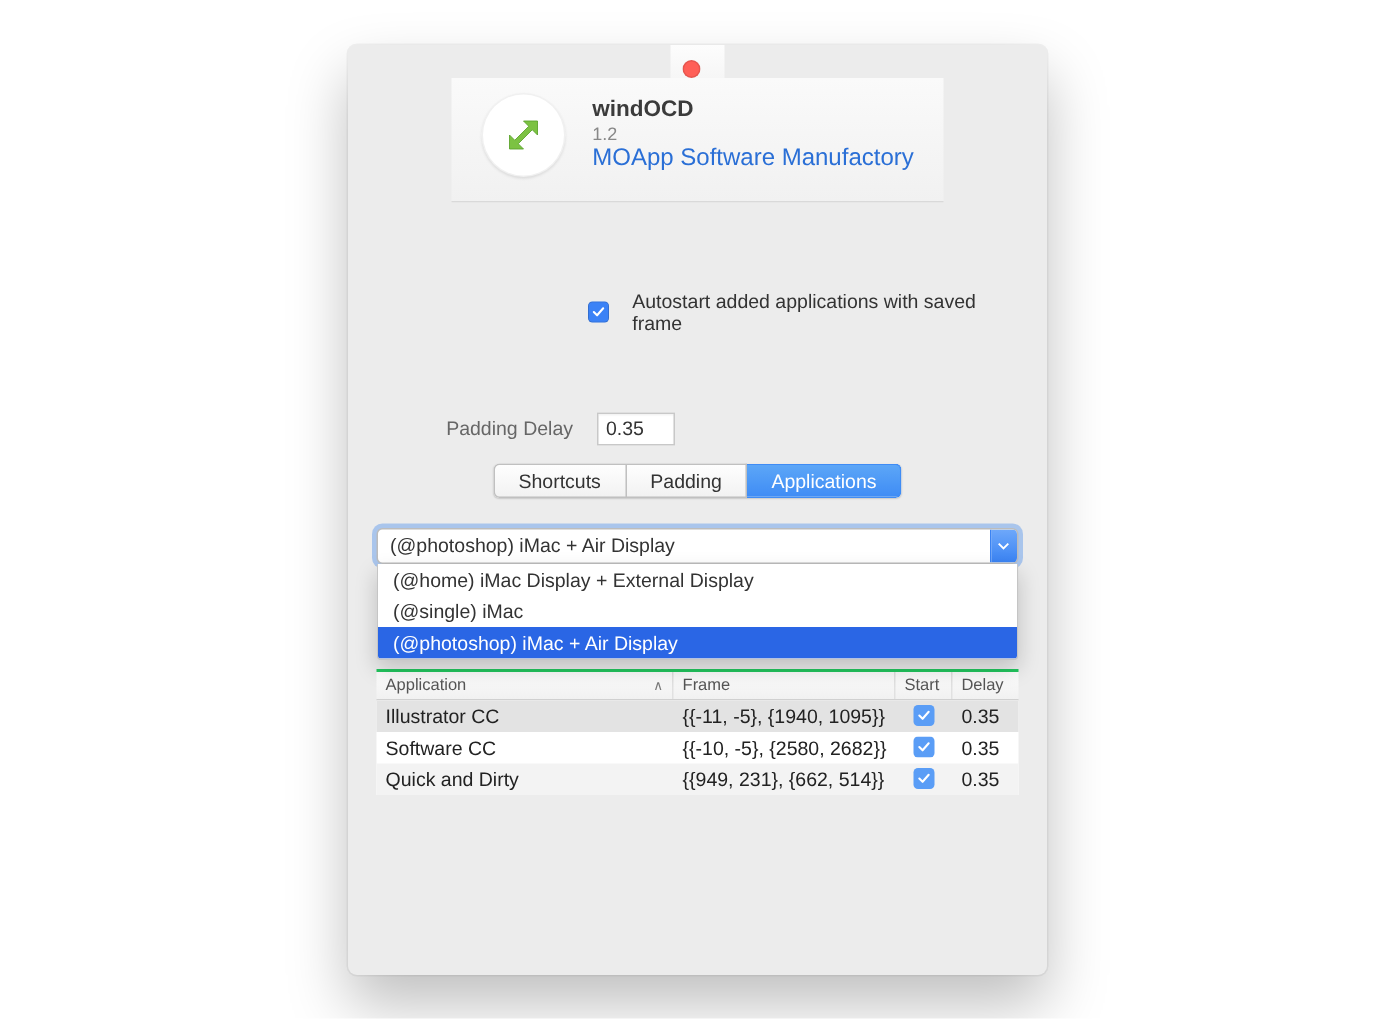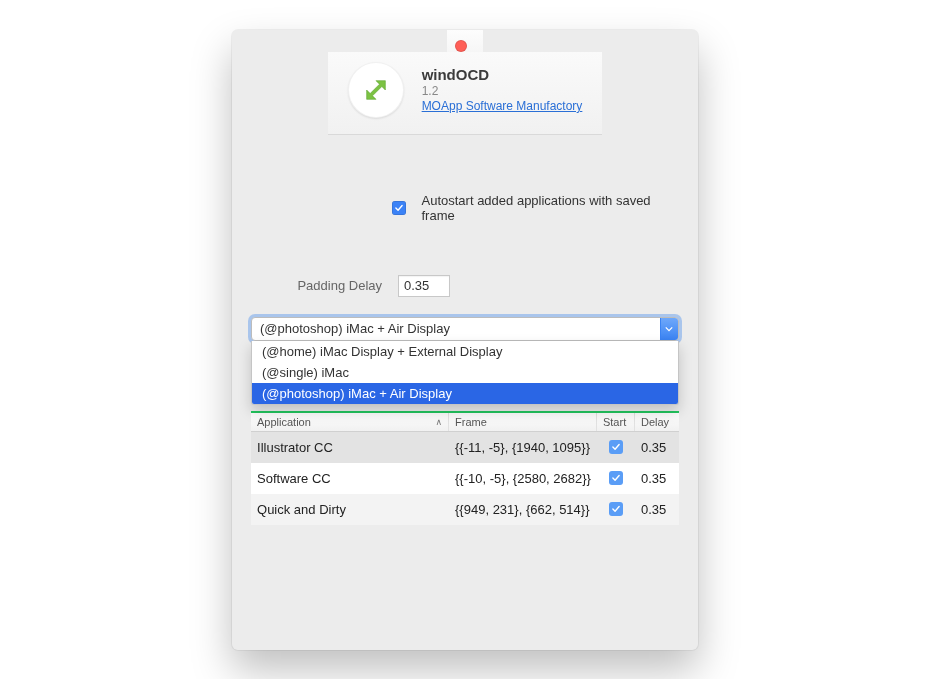--- a/index.html
+++ b/index.html
@@ -47,21 +47,21 @@
   .app-icon {
     width: 56px; height: 56px;
     border-radius: 50%;
     background: #fff;
     box-shadow: inset 0 0 0 1px rgba(0,0,0,0.06), 0 1px 2px rgba(0,0,0,0.1);
     display: flex; align-items: center; justify-content: center;
   }
   .header-text { display:flex; flex-direction:column; gap:1px; }
   .app-title { font-weight: 600; font-size: 15px; color: #3b3b3b; }
   .app-version { font-size: 12px; color: #888; }
-  .app-link { font-size: 12px; color: #2a6fd6; text-decoration: underline; cursor:pointer; }
+  .app-link { font-size: 16px; color: #2a6fd6; cursor:pointer; }
   .prefs {
     padding: 18px 20px 10px 20px;
     background: #ececec;
     display: flex; flex-direction: column; gap: 12px;
   }
   .row { display:flex; align-items:center; gap: 16px; margin-top: 40px; }
   .row.right { justify-content:flex-start; padding-left: 140px; }
   .checkbox {
     width:14px; height:14px; border-radius:3px;
     background:#3b82f6; display:flex; align-items:center; justify-content:center;
@@ -126,21 +126,21 @@
     border-bottom:1px solid #d0d0d0;
     font-size:11px; color:#555;
   }
   .th { padding: 3px 6px; border-right:1px solid #e1e1e1; display:flex; align-items:center; gap:4px;}
   .th.app { flex: 0 0 198px; justify-content:space-between;}
   .th.frame { flex:1; }
   .th.start { flex:0 0 38px; }
   .th.delay { flex:0 0 44px; border-right:none;}
   .sort-caret { font-size:9px; color:#7a7a7a; }
   .tbody { flex:1; background:#fff; font-size:13px; color:#222;}
-  .tr { display:flex; height:31px; align-items:center; }
+  .tr { display:flex; height:21px; align-items:center; }
   .tr.zebra0 {}
   .tr.zebra1 { background:#f3f3f3; }
   .tr.highlight { background:#e3e3e3; }
   .td { padding: 0 6px; overflow:hidden; white-space:nowrap; text-overflow:ellipsis;}
   .td.app { flex:0 0 198px; }
   .td.frame { flex:1; }
   .td.start { flex:0 0 38px; display:flex; justify-content:center;}
   .td.delay { flex:0 0 44px; }
   .small-check {
     width:14px; height:14px; border-radius:3px; background:#5a9df6;
@@ -183,20 +183,25 @@
           </svg>
       </div>
       <span class="label">Autostart added applications with saved frame</span>
     </div>
 
     <div class="row">
       <span class="label muted">Padding Delay</span>
       <input class="textfield" value="0.35" style="">
     </div>
 
+    <div class="seg">
+      <button>Shortcuts</button>
+      <button>Padding</button>
+      <button class="active">Applications</button>
+    </div>
   </div>
 
   <div class="combo-area">
     <div class="combo">
       <div class="combo-text">(@photoshop) iMac + Air Display</div>
       <div class="combo-btn">
         <svg viewBox="0 0 10 10">
             <path d="M1 3 L5 7 L9 3" stroke="#fff" stroke-width="1.6" fill="none"></path>
           </svg>
       </div>

